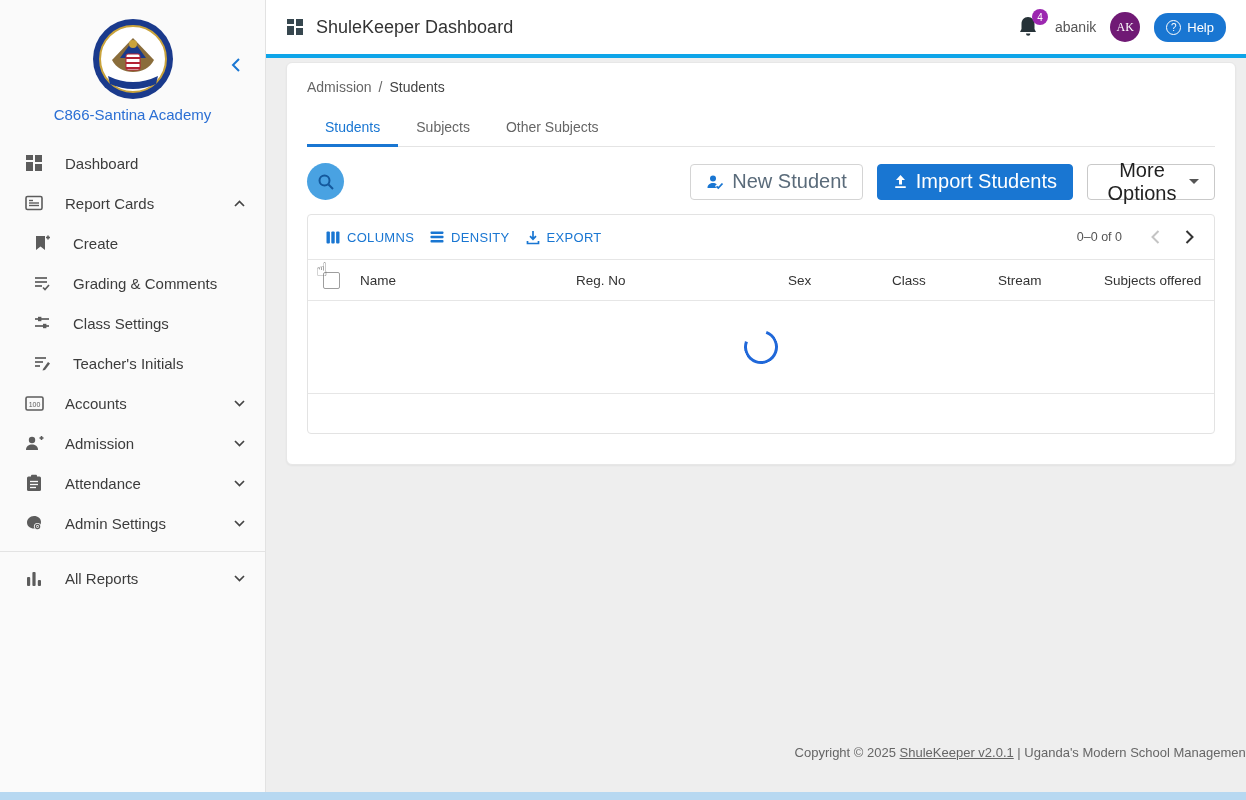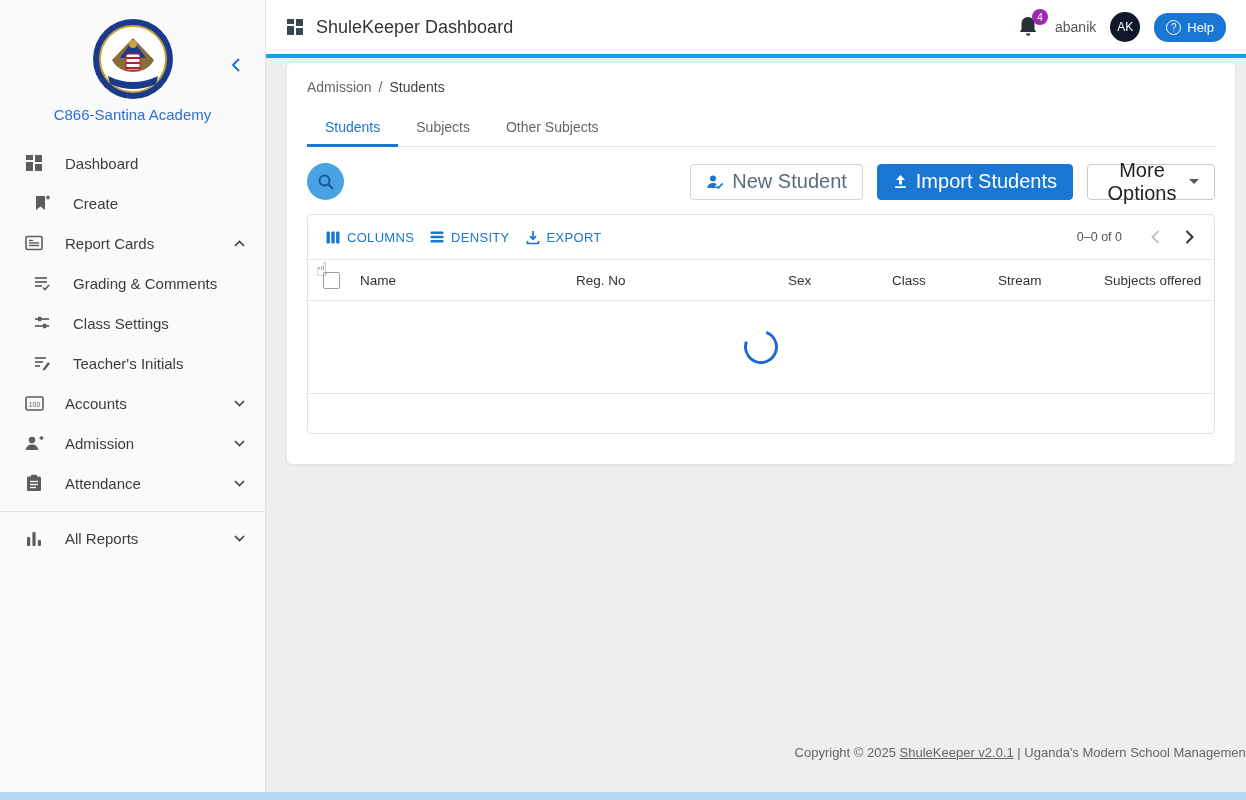--- a/index.html
+++ b/index.html
@@ -46,22 +46,22 @@
   .topbar .app-title { font-size:18px; color:#333; }
   .topbar-right { margin-left:auto; display:flex; align-items:center; gap:14px; }
   .bell-wrap { position:relative; width:24px; height:24px; cursor:pointer; }
   .bell-badge {
     position:absolute; top:-6px; right:-7px; min-width:16px; height:16px;
     background:#9c27b0; color:#fff; border-radius:8px; font-size:10px;
     display:flex; align-items:center; justify-content:center; padding:0 4px;
   }
   .username { font-size:14px; color:#555; }
   .avatar {
-    width:30px; height:30px; border-radius:50%; background:#0f172a; color:#fff;
-    font-size:12px; display:flex; align-items:center; justify-content:center; cursor:pointer;
+    width:30px; height:30px; border-radius:50%; background:#701a75; color:#fff;
+    font-size:12px; display:flex; align-items:center; justify-content:center; cursor:pointer;font-family:Liberation Serif, serif;
   }
   .help-btn {
     background:#1976d2; color:#fff; border:none; border-radius:14px; height:29px;
     padding:0 12px; font-size:13px; display:flex; align-items:center; gap:6px;
     cursor:pointer; font-family:inherit;
   }
   .help-q { width:15px; height:15px; border:1.4px solid #fff; border-radius:50%;
     font-size:10px; display:flex; align-items:center; justify-content:center; }
 
   
@@ -158,46 +158,46 @@
         <svg width="18" height="18" viewBox="0 0 18 18" fill="currentColor">
             <rect x="1" y="1" width="7" height="5"></rect>
             <rect x="10" y="1" width="7" height="7"></rect>
             <rect x="1" y="8" width="7" height="9"></rect>
             <rect x="10" y="10" width="7" height="7"></rect>
           </svg>
       </span>
       <span class="si-label">Dashboard</span>
     </div>
 
-    <div class="side-item sub">
-      <span class="si-icon">
-        <svg width="18" height="18" viewBox="0 0 18 18" fill="currentColor">
-            <path d="M3 2 h9 v14 l-4.5 -3.5 L3 16 Z"></path>
-            <line x1="13" y1="3.5" x2="17" y2="3.5" stroke="currentColor" stroke-width="1.6"></line>
-            <line x1="15" y1="1.5" x2="15" y2="5.5" stroke="currentColor" stroke-width="1.6"></line>
-          </svg>
-      </span>
-      <span class="si-label">Create</span>
-    </div>
-
     <div class="side-item">
       <span class="si-icon">
         <svg width="18" height="18" viewBox="0 0 18 18">
             <rect x="1" y="2.5" width="16" height="13" rx="1.5" fill="none" stroke="currentColor" stroke-width="1.6"></rect>
             <line x1="4" y1="6.5" x2="8" y2="6.5" stroke="currentColor" stroke-width="1.4"></line>
             <line x1="4" y1="9" x2="14" y2="9" stroke="currentColor" stroke-width="1.4"></line>
             <line x1="4" y1="11.5" x2="14" y2="11.5" stroke="currentColor" stroke-width="1.4"></line>
           </svg>
       </span>
       <span class="si-label">Report Cards</span>
       <span class="chev">
         <svg width="11" height="7" viewBox="0 0 11 7">
             <polyline points="1,6 5.5,1.5 10,6" fill="none" stroke="currentColor" stroke-width="1.7"></polyline>
           </svg>
       </span>
+    </div>
+
+    <div class="side-item sub">
+      <span class="si-icon">
+        <svg width="18" height="18" viewBox="0 0 18 18" fill="currentColor">
+            <path d="M3 2 h9 v14 l-4.5 -3.5 L3 16 Z"></path>
+            <line x1="13" y1="3.5" x2="17" y2="3.5" stroke="currentColor" stroke-width="1.6"></line>
+            <line x1="15" y1="1.5" x2="15" y2="5.5" stroke="currentColor" stroke-width="1.6"></line>
+          </svg>
+      </span>
+      <span class="si-label">Create</span>
     </div>
 
     <div class="side-item sub">
       <span class="si-icon">
         <svg width="18" height="18" viewBox="0 0 18 18" stroke="currentColor" stroke-width="1.7" fill="none">
             <line x1="2" y1="4" x2="14" y2="4"></line>
             <line x1="2" y1="8" x2="14" y2="8"></line>
             <line x1="2" y1="12" x2="9" y2="12"></line>
             <polyline points="10,13.5 12,15.5 16,11"></polyline>
           </svg>
@@ -272,20 +272,36 @@
           </svg>
       </span>
       <span class="si-label">Attendance</span>
       <span class="chev">
         <svg width="11" height="7" viewBox="0 0 11 7">
             <polyline points="1,1 5.5,5.5 10,1" fill="none" stroke="currentColor" stroke-width="1.7"></polyline>
           </svg>
       </span>
     </div>
 
+    <div class="side-item">
+      <span class="si-icon">
+        <svg width="18" height="17" viewBox="0 0 18 17">
+            <path d="M9 1 C13 1 16 3.5 16 7 C16 9 15 10.5 13.5 11.5 L13 15 L9 13.5 C5 13.5 2 11 2 7.5 C2 4 5 1 9 1 Z" fill="currentColor"></path>
+            <circle cx="12.5" cy="11.5" r="3.6" fill="#fafafa"></circle>
+            <circle cx="12.5" cy="11.5" r="2.1" fill="none" stroke="currentColor" stroke-width="1.3"></circle>
+            <circle cx="12.5" cy="11.5" r="0.8" fill="currentColor"></circle>
+          </svg>
+      </span>
+      <span class="si-label">Admin Settings</span>
+      <span class="chev">
+        <svg width="11" height="7" viewBox="0 0 11 7">
+            <polyline points="1,1 5.5,5.5 10,1" fill="none" stroke="currentColor" stroke-width="1.7"></polyline>
+          </svg>
+      </span>
+    </div>
 
     <div class="side-divider"></div>
 
     <div class="side-item">
       <span class="si-icon">
         <svg width="16" height="15" viewBox="0 0 16 15" fill="currentColor">
             <rect x="1" y="6" width="3.2" height="9" rx="1"></rect>
             <rect x="6.4" y="1" width="3.2" height="14" rx="1"></rect>
             <rect x="11.8" y="9" width="3.2" height="6" rx="1"></rect>
           </svg>

